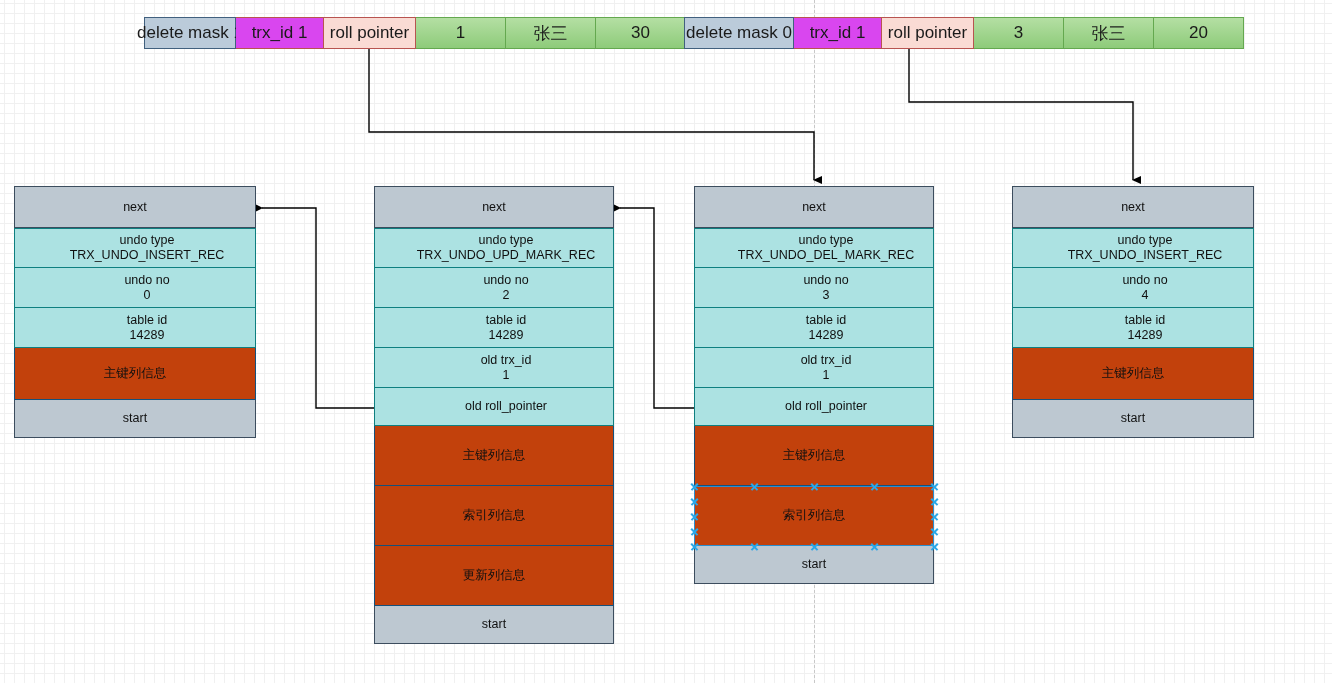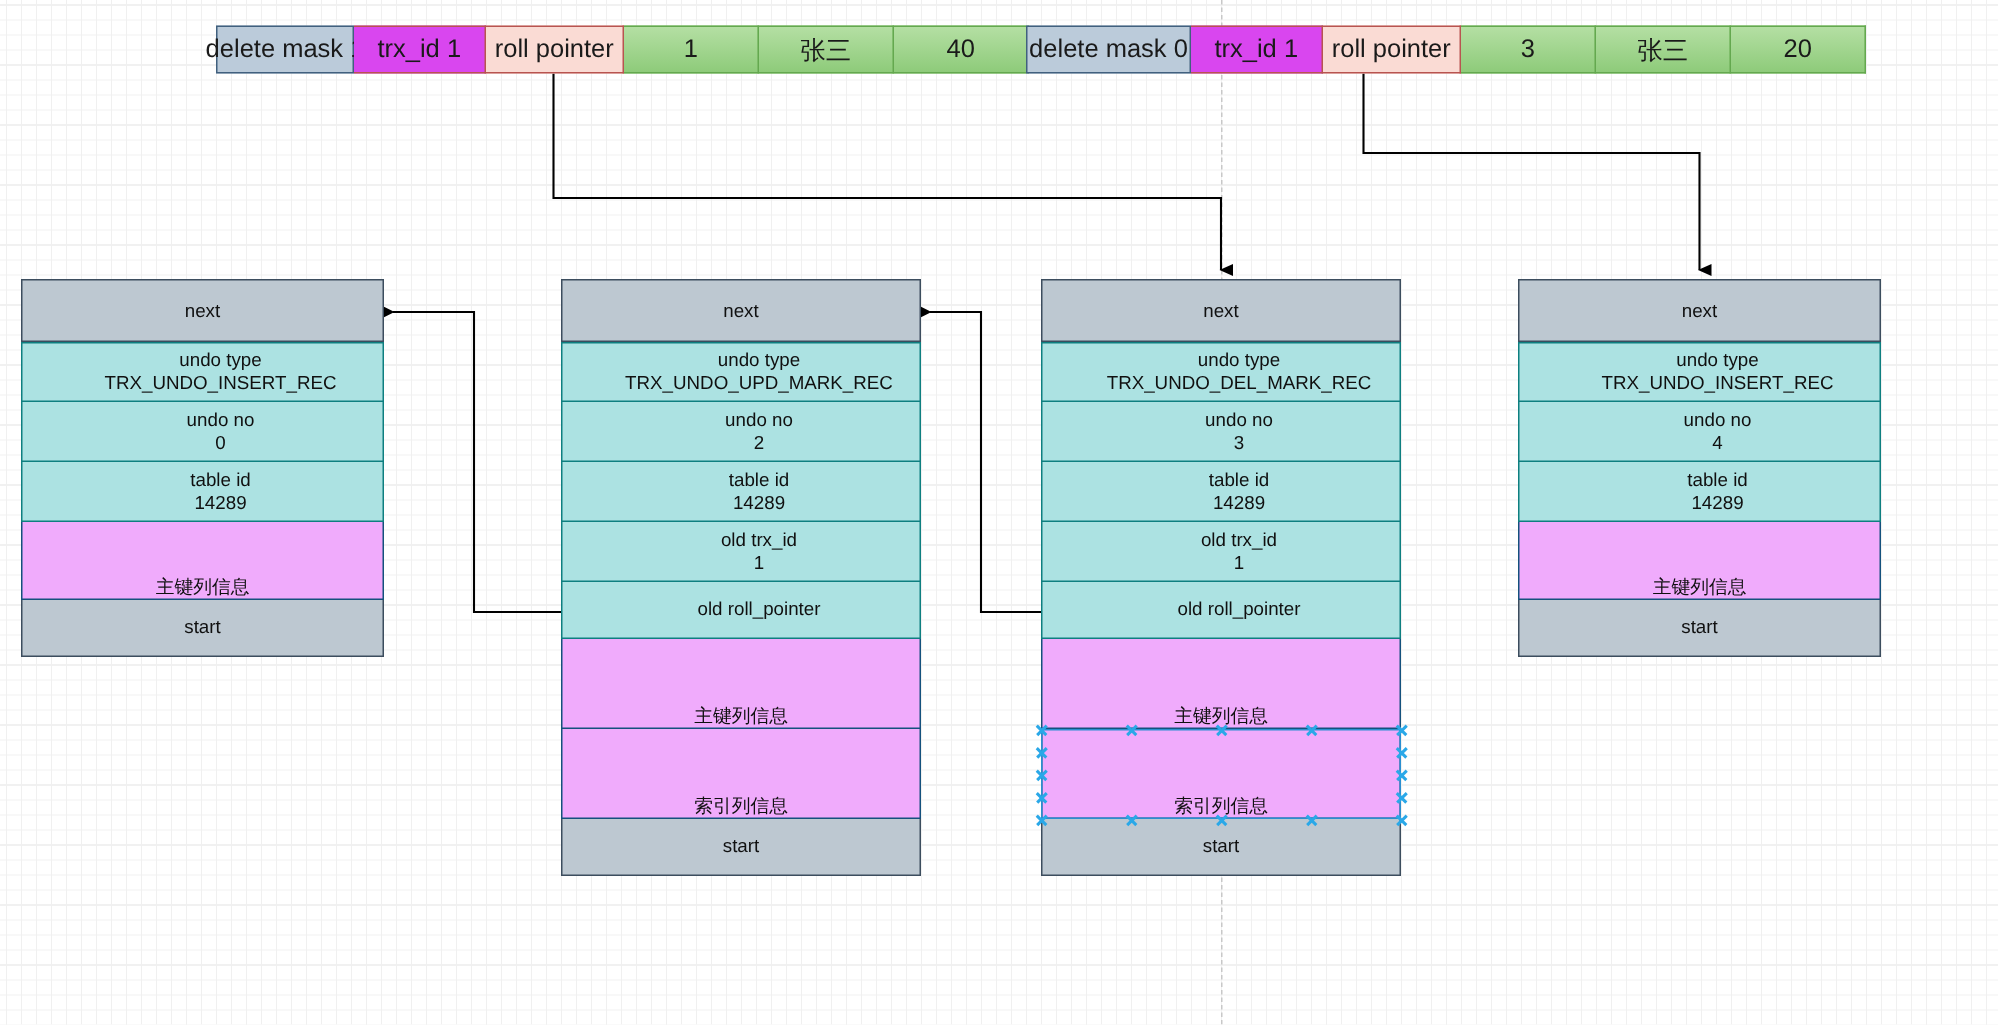--- a/index.html
+++ b/index.html
@@ -41,21 +41,21 @@
 
   
   .undobox{position:absolute;box-sizing:border-box;}
   .urow{
     box-sizing:border-box;display:flex;flex-direction:column;
     align-items:center;justify-content:center;
     font-size:12.5px;color:#101010;line-height:15px;text-align:center;
   }
   .u-head{background:#bdc8d1;border:1px solid #3c4d5e;}
   .u-teal{background:#ace2e2;border:1px solid #0e7f80;border-top:none;padding-left:24px;}
-  .u-blue{background:#f0abfc;border:1px solid #14517d;border-top:none;justify-content:flex-end;}
+  .u-blue{background:#c2410c;border:1px solid #14517d;border-top:none;}
   .u-foot{background:#bdc8d1;border:1px solid #3c4d5e;border-top:none;}
   .u-teal.firstline{border-top:1px solid #0e7f80;}
   .sub{font-size:12.5px;}
 
   
   svg#links{position:absolute;left:0;top:0;width:1332px;height:683px;
             pointer-events:none;}
 
   
   .handle{
@@ -93,21 +93,21 @@
       <path d="M 694 408 L 654 408 L 654 208 L 620 208" marker-end="url(#arrL)"></path>
     </g>
 </svg>
 
 <div class="rowrec" id="rowrec-0" style="left:144px;">
     <div class="cell c-mask" style="width: 92px;">delete mask 1</div>
     <div class="cell c-trx" style="width: 88px;">trx_id 1</div>
     <div class="cell c-roll" style="width: 92px;">roll pointer</div>
     <div class="cell c-val" style="width: 90px;">1</div>
     <div class="cell c-val" style="width: 90px;">张三</div>
-    <div class="cell c-val" style="width: 90px;">40</div>
+    <div class="cell c-val" style="width: 90px;">30</div>
   </div>
 <div class="rowrec" id="rowrec-1" style="left:684px;">
     <div class="cell c-mask" style="width: 110px;">delete mask 0</div>
     <div class="cell c-trx" style="width: 88px;">trx_id 1</div>
     <div class="cell c-roll" style="width: 92px;">roll pointer</div>
     <div class="cell c-val" style="width: 90px;">3</div>
     <div class="cell c-val" style="width: 90px;">张三</div>
     <div class="cell c-val" style="width: 90px;">20</div>
   </div>
 
@@ -156,20 +156,23 @@
         <div class="sub">1</div>
       </div>
       <div class="urow u-teal" style="height: 38px;">
         <div>old roll_pointer</div>
       </div>
       <div class="urow u-blue" style="height: 60px;">
         <div>主键列信息</div>
       </div>
       <div class="urow u-blue" style="height: 60px;">
         <div>索引列信息</div>
+      </div>
+      <div class="urow u-blue" style="height: 60px;">
+        <div>更新列信息</div>
       </div>
       <div class="urow u-foot" style="height: 38px;">
         <div>start</div>
       </div>
     </div>
     <div class="undobox" style="left: 694px; top: 186px; width: 240px;">
       <div class="urow u-head" style="height: 42px;">
         <div>next</div>
       </div>
       <div class="urow u-teal firstline" style="height: 40px;">

